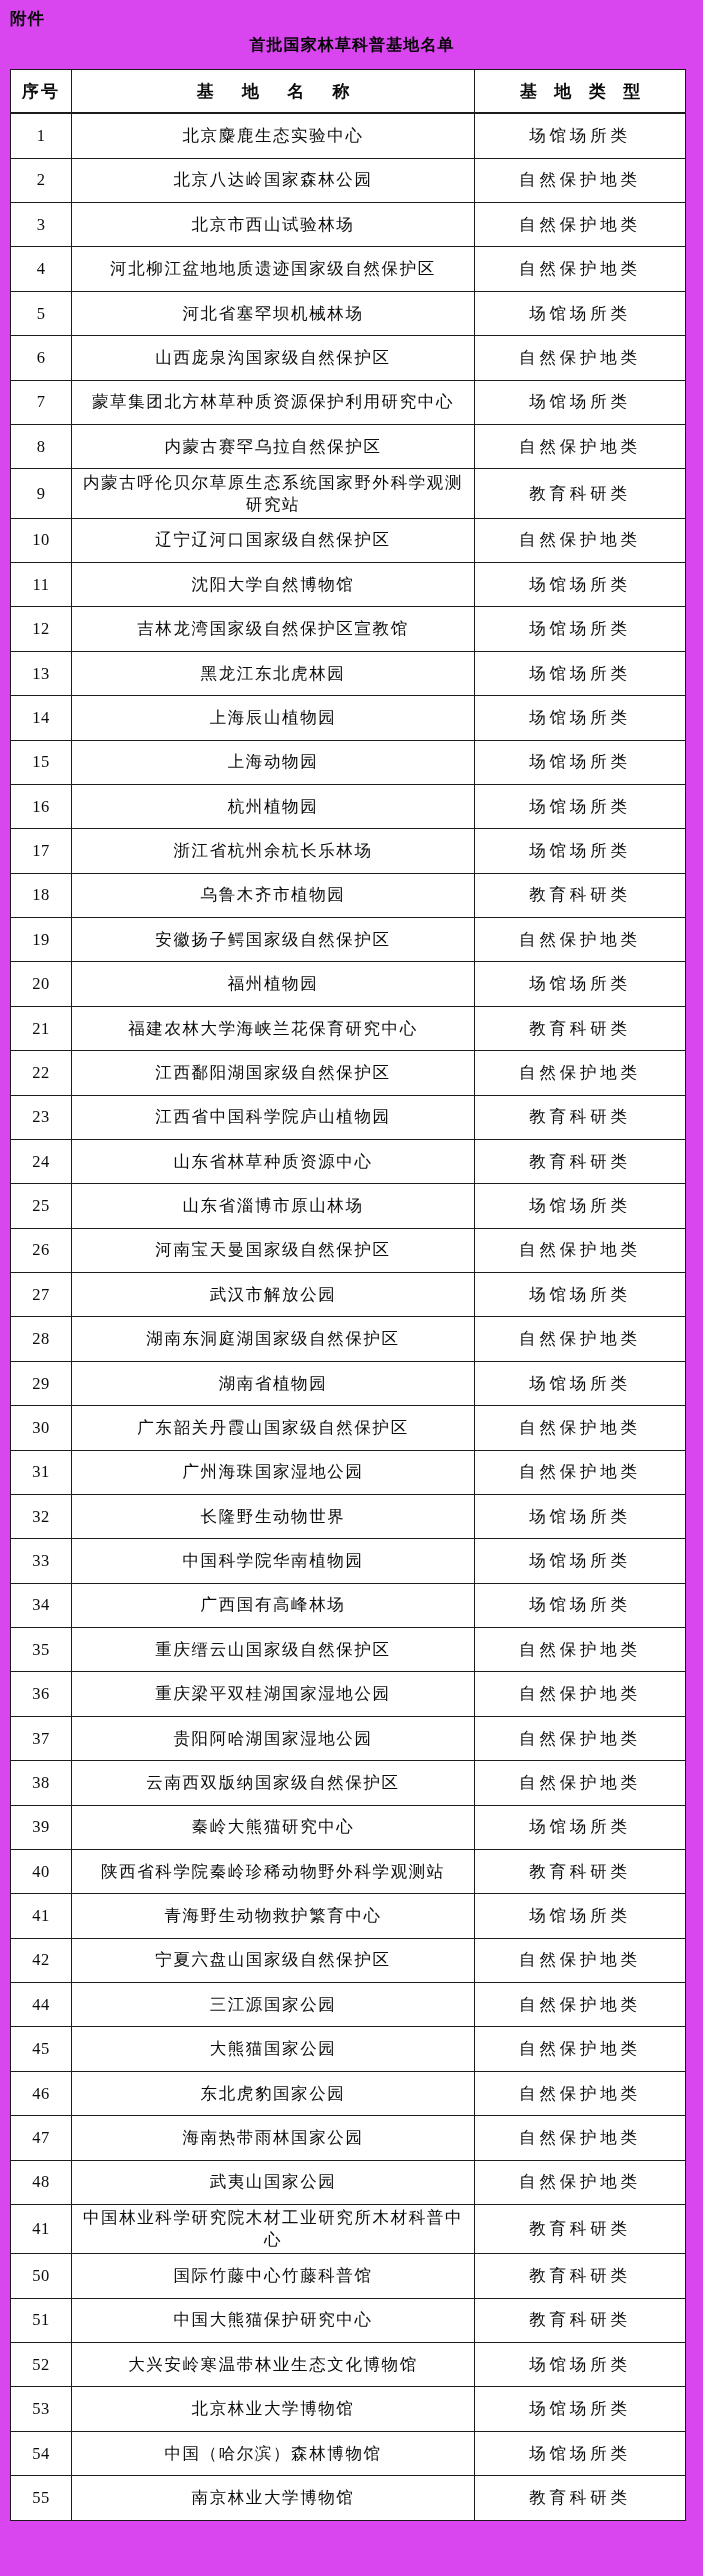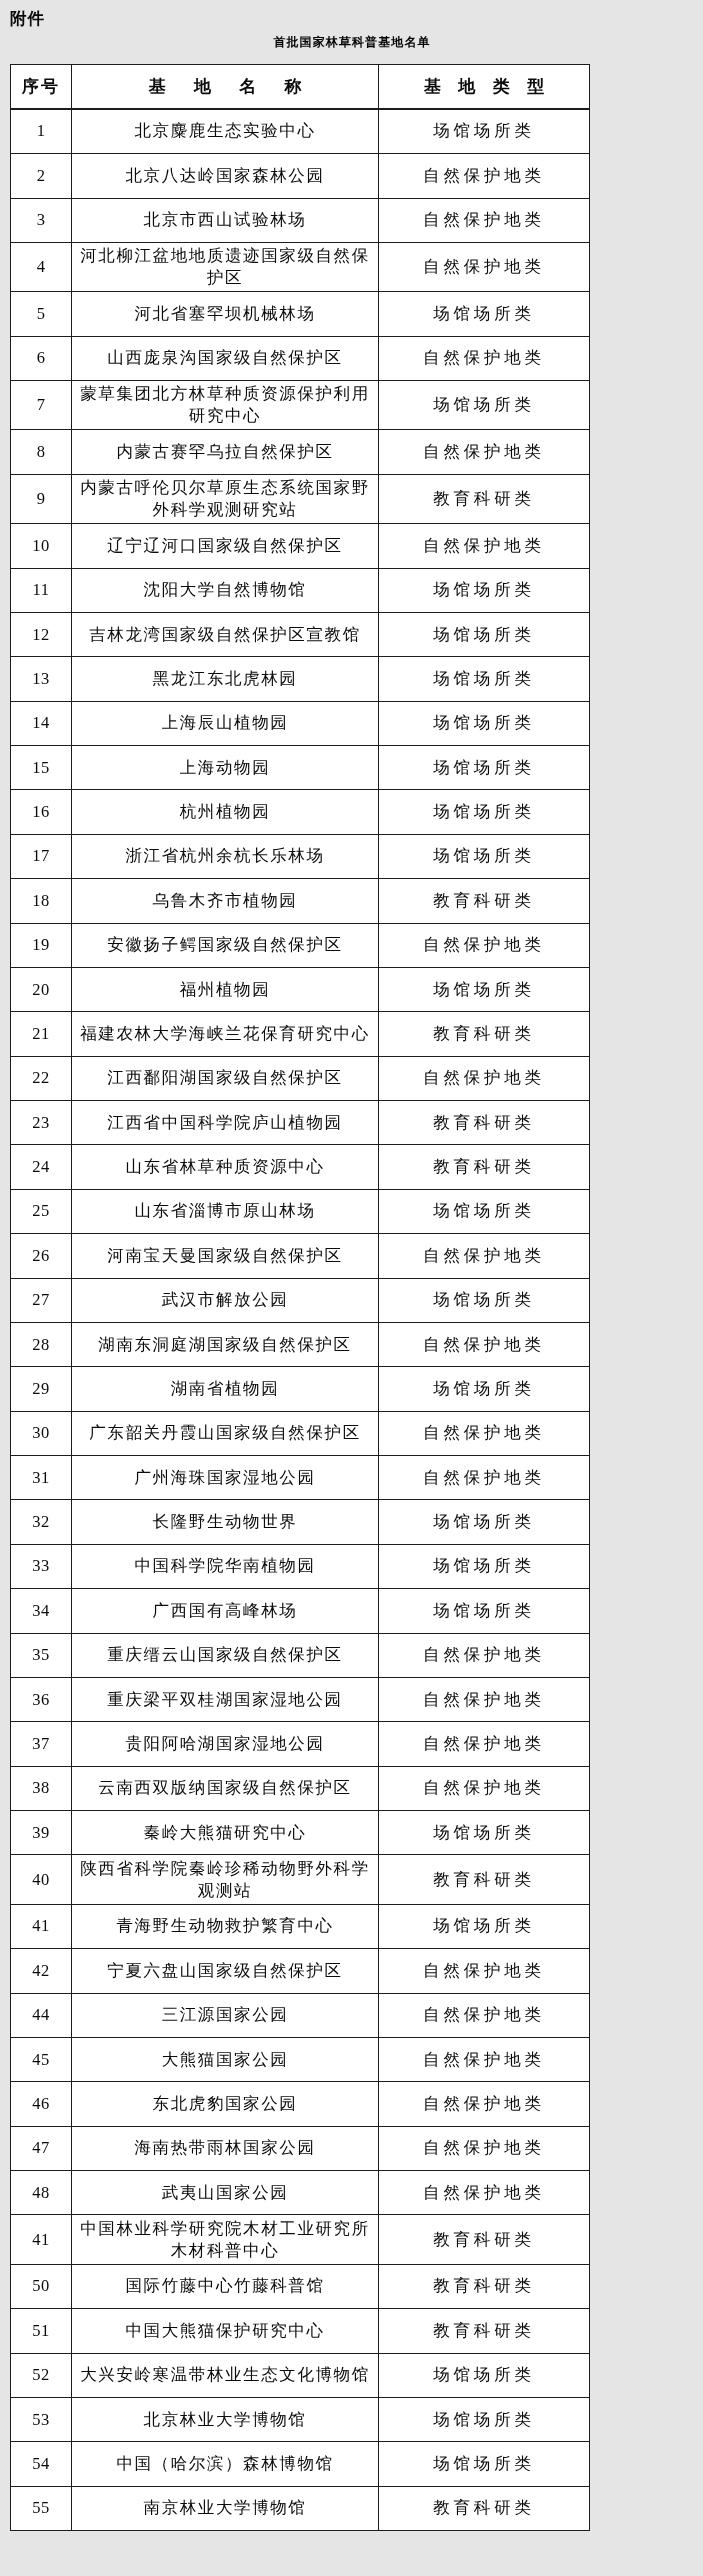--- a/index.html
+++ b/index.html
@@ -13,42 +13,42 @@
     min-height: 2576px;
     color: #000;
     font-family: "Liberation Serif", "DejaVu Serif", serif;
     -webkit-font-smoothing: antialiased;
   }
   .page {
     box-sizing: border-box;
     width: 704px;
     min-height: 2576px;
     padding: 8.8px 10px 5.5px 10px;
-    background: #e5e5e5;
+    background: #d946ef;
   }
   .attachment {
     font-family: "Liberation Sans", "DejaVu Sans", sans-serif;
     font-weight: 700;
     font-size: 16.5px;
     line-height: 1.2;
     color: #0a0a0a;
     letter-spacing: 1.1px;
   }
   .doc-title {
     margin: 7.7px 0 14.3px 0;
     text-align: center;
     font-family: "Liberation Sans", "DejaVu Sans", sans-serif;
     font-weight: 700;
-    font-size: 12px;
+    font-size: 16px;
     line-height: 1.15;
     color: #050505;
     letter-spacing: 1.1px;
   }
   table.base-table {
-    width: 580px;
+    width: 676px;
     border-collapse: collapse;
     table-layout: fixed;
     background: #fff;
   }
   table.base-table col.c-no   { width: 61px; }
   table.base-table col.c-name { width: auto;  }
   table.base-table col.c-type { width: 211px; }
 
   table.base-table th,
   table.base-table td {

